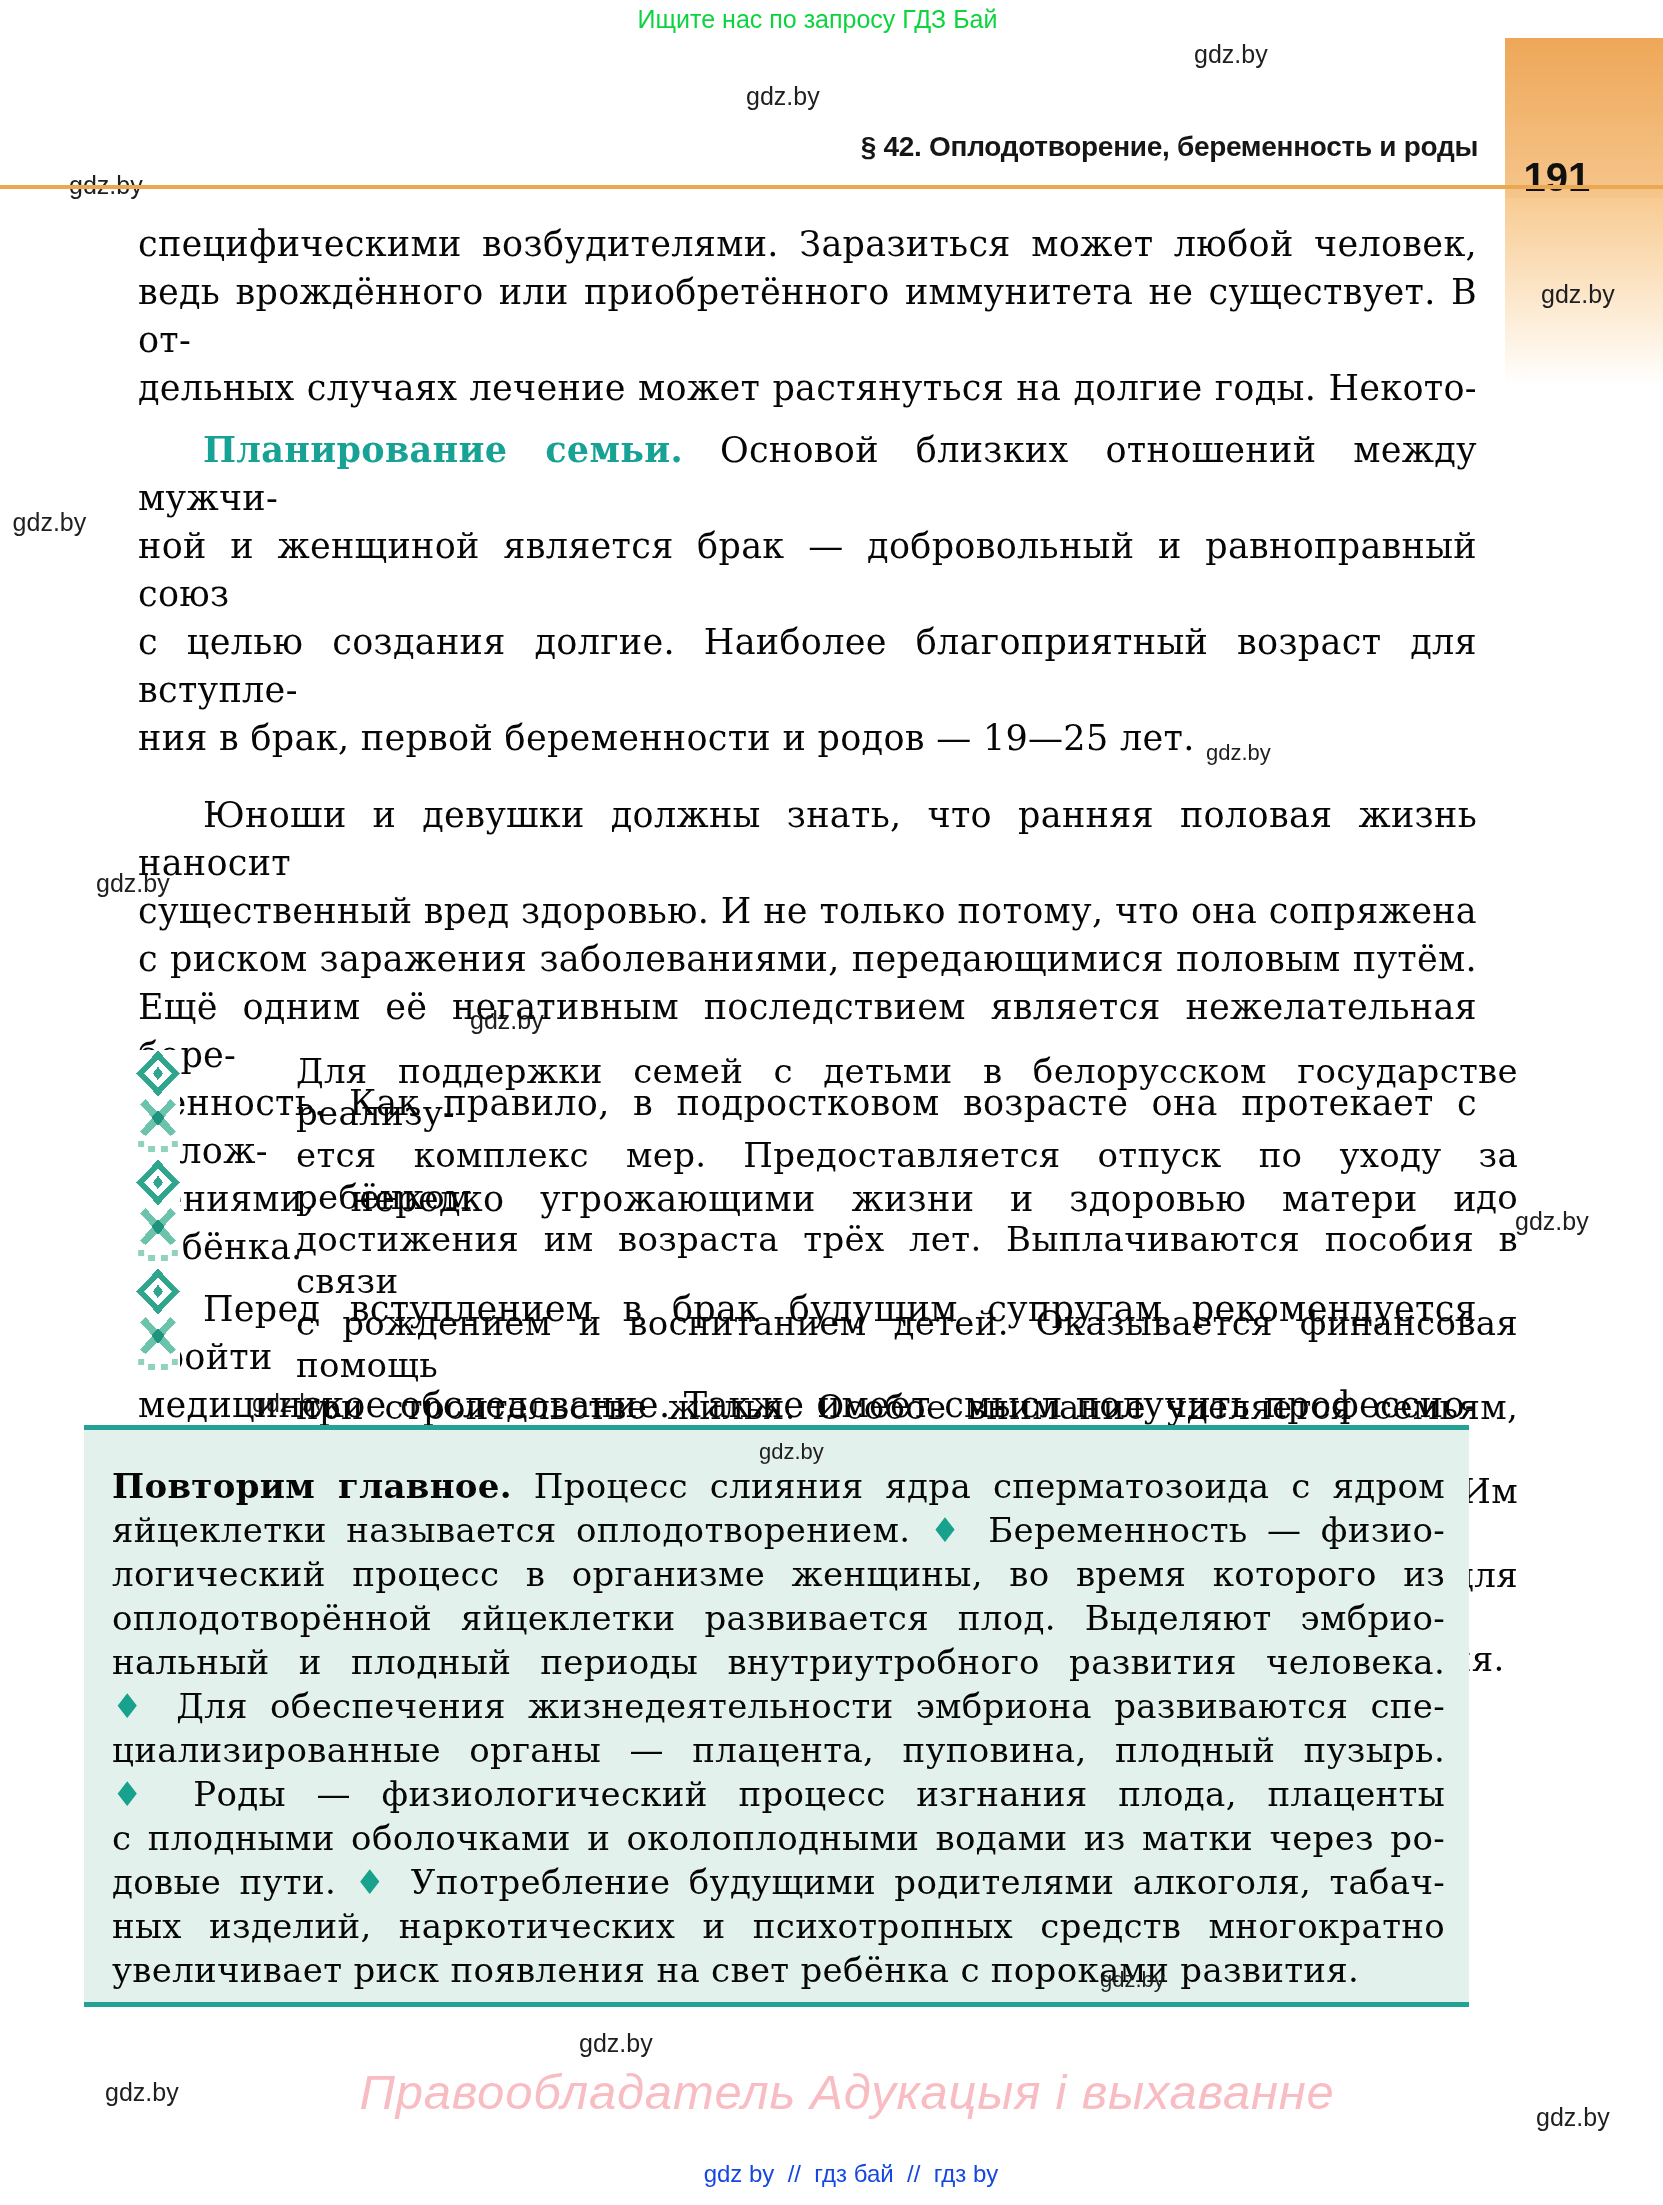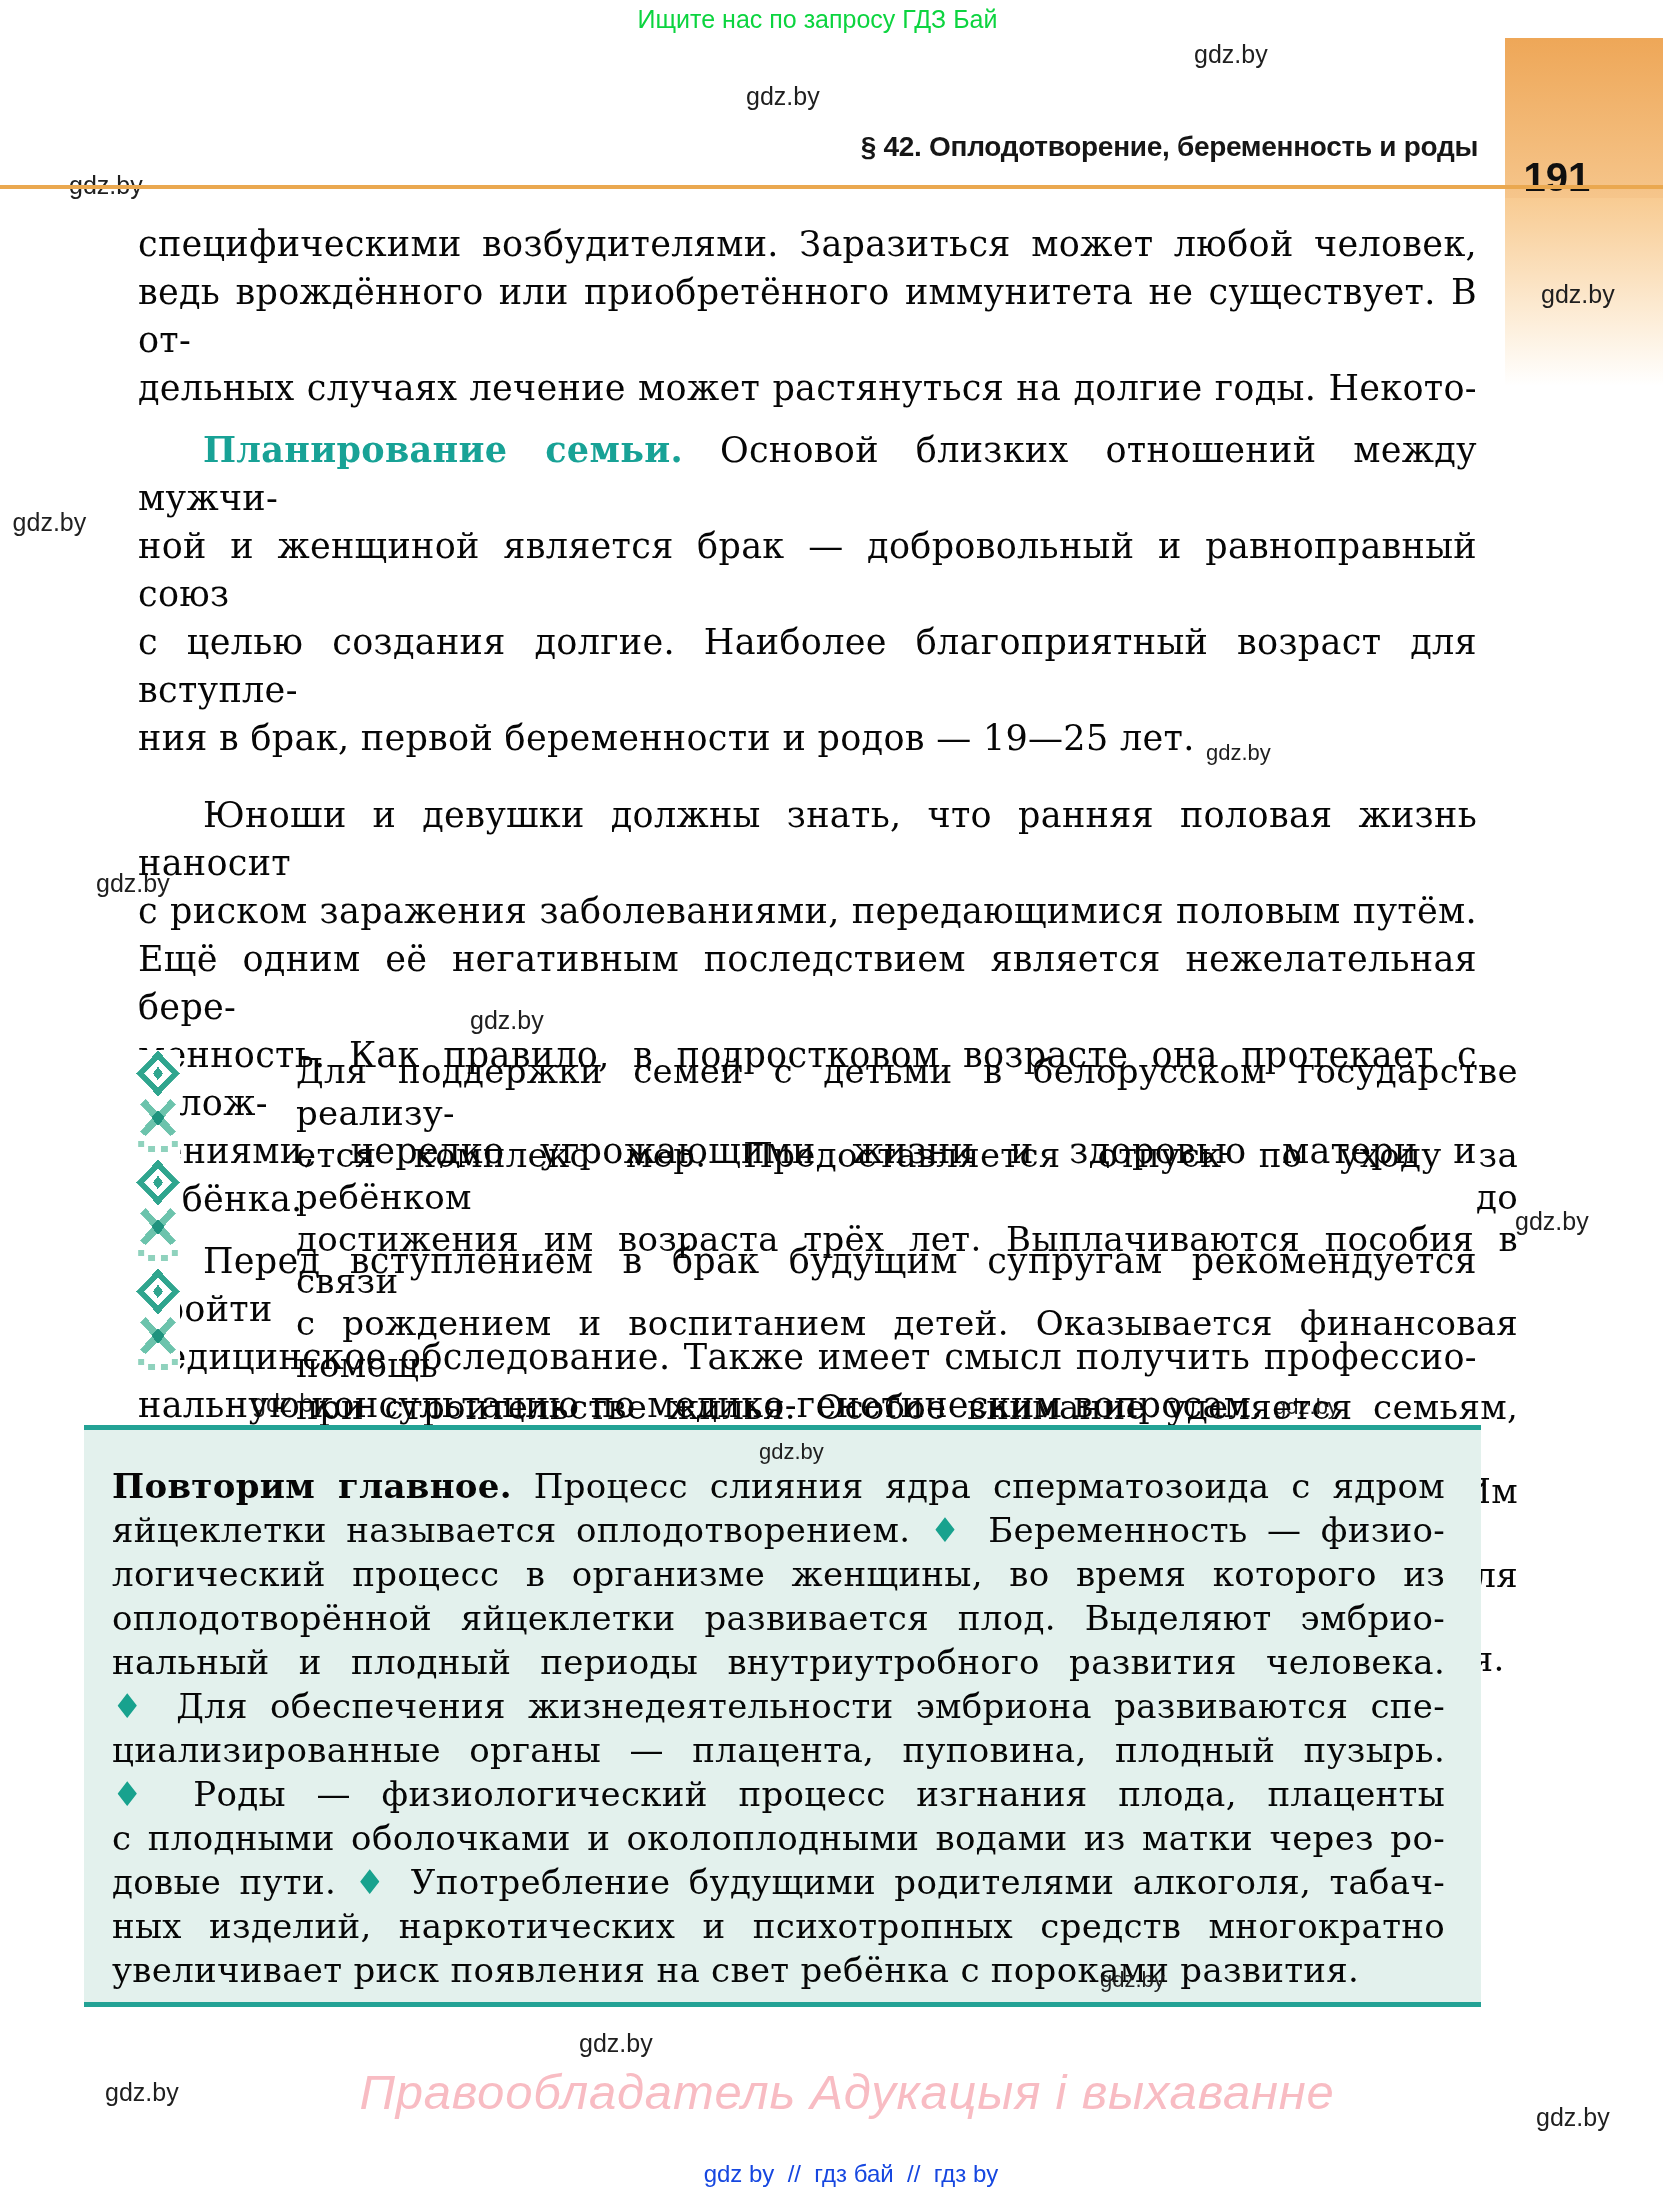--- a/index.html
+++ b/index.html
@@ -79,21 +79,21 @@
   .orn-para {
     position:absolute; left:256px; top:1050px; width:1222px;
     font-size:34px; line-height:42px; letter-spacing:0.3px;margin-left:40px;
   }
   
   .summary-box {
     position:absolute; left:84px; top:1425px; width:1333px;
     border-top:5px solid #23a295;
     border-bottom:5px solid #23a295;
     background:#e3f1ed;
-    padding:34px 36px 10px 28px;
+    padding:34px 24px 10px 28px;
     font-size:34px; line-height:44px; letter-spacing:0.3px;
   }
   .blead { font-weight:bold; }
   .dia { color:#18a28e; }
 </style>
 </head>
 <body>
 
 <div class="green-note">Ищите нас по запросу ГДЗ Бай</div>
 <span class="wm wm-abs" style="left:1194px; top:40px;">gdz.by</span>
@@ -119,20 +119,21 @@
   <div class="ln">специфическими возбудителями. Заразиться может любой человек,</div>
   <div class="ln">ведь врождённого или приобретённого иммунитета не существует. В от-</div>
   <div class="ln">дельных случаях лечение может растянуться на долгие годы. Некото-</div>
 
   <div class="ln ind"><span class="lead">Планирование семьи.</span><span> Основой близких отношений между мужчи-</span></div>
   <div class="ln">ной и женщиной является брак — добровольный и равноправный союз</div>
   <div class="ln">с целью создания долгие. Наиболее благоприятный возраст для вступле-</div>
   <div class="ln last"><span>ния в брак, первой беременности и родов — 19—25 лет. </span><span class="wm wm-in wm-sub">gdz.by</span></div>
 
   <div class="ln ind">Юноши и девушки должны знать, что ранняя половая жизнь наносит</div>
+  <div class="ln">существенный вред здоровью. И не только потому, что она сопряжена</div>
   <div class="ln">с риском заражения заболеваниями, передающимися половым путём.</div>
   <div class="ln">Ещё одним её негативным последствием является нежелательная бере-</div>
   <div class="ln">менность. Как правило, в подростковом возрасте она протекает с ослож-</div>
   <div class="ln last">нениями, нередко угрожающими жизни и здоровью матери и ребёнка.</div>
 
   <div class="ln ind">Перед вступлением в брак будущим супругам рекомендуется пройти</div>
   <div class="ln">медицинское обследование. Также имеет смысл получить профессио-</div>
   <div class="ln last"><span>нальную консультацию по медико-генетическим вопросам. </span><span class="wm wm-in wm-sup">gdz.by</span></div>
 </div>
 

